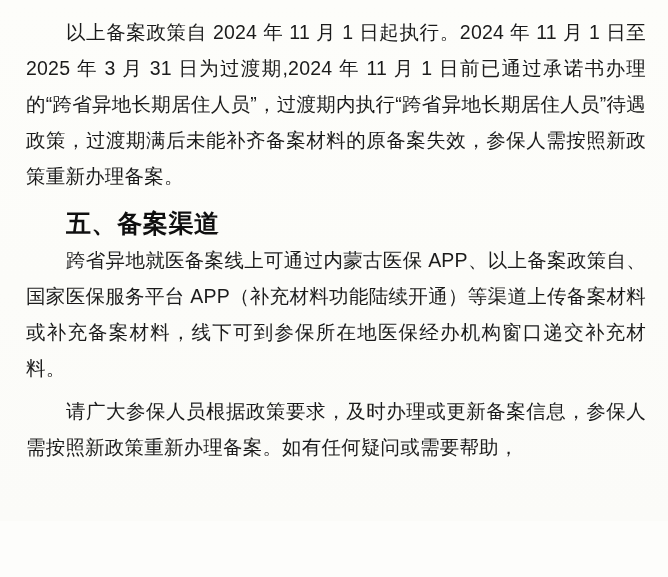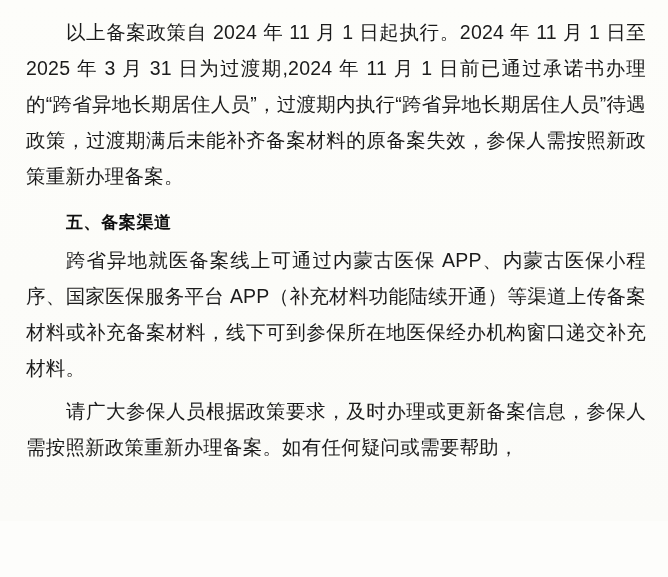--- a/index.html
+++ b/index.html
@@ -33,21 +33,21 @@
     text-justify: inter-ideograph;
     letter-spacing: 0.2px;
     font-weight: 400;
     -webkit-font-smoothing: antialiased;
   }
   p.para.indent {
     text-indent: 40px;
   }
   h2.heading {
     margin: 10px 0 0 0;
-    font-size: 17px;
+    font-size: 25px;
     line-height: 38px;
     color: #0f0f0f;
     font-weight: bold;
     text-indent: 40px;
     letter-spacing: 0.6px;
   }
   .block-gap {
     height: 6px;
   }
   .trailing-cut {
@@ -57,20 +57,20 @@
 </head>
 <body>
 
 <div id="page">
   <div class="doc-body">
 
     <p class="para indent">以上备案政策自 2024 年 11 月 1 日起执行。2024 年 11 月 1 日至 2025 年 3 月 31 日为过渡期,2024 年 11 月 1 日前已通过承诺书办理的“跨省异地长期居住人员”，过渡期内执行“跨省异地长期居住人员”待遇政策，过渡期满后未能补齐备案材料的原备案失效，参保人需按照新政策重新办理备案。</p>
 
     <h2 class="heading">五、备案渠道</h2>
 
-    <p class="para indent">跨省异地就医备案线上可通过内蒙古医保 APP、内蒙古医保小程序、国家医保服务平台 APP（补充材料功能陆续开通）等渠道上传备案材料或补充备案材料，线下可到参保所在地医保经办机构窗口递交补充材料。</p>
+    <p class="para indent">跨省异地就医备案线上可通过内蒙古医保 APP、以上备案政策自、国家医保服务平台 APP（补充材料功能陆续开通）等渠道上传备案材料或补充备案材料，线下可到参保所在地医保经办机构窗口递交补充材料。</p>
 
     <div class="block-gap"></div>
 
     <p class="para indent trailing-cut">请广大参保人员根据政策要求，及时办理或更新备案信息，参保人需按照新政策重新办理备案。如有任何疑问或需要帮助，</p>
 
   </div>
 </div>
 
 </body></html>

